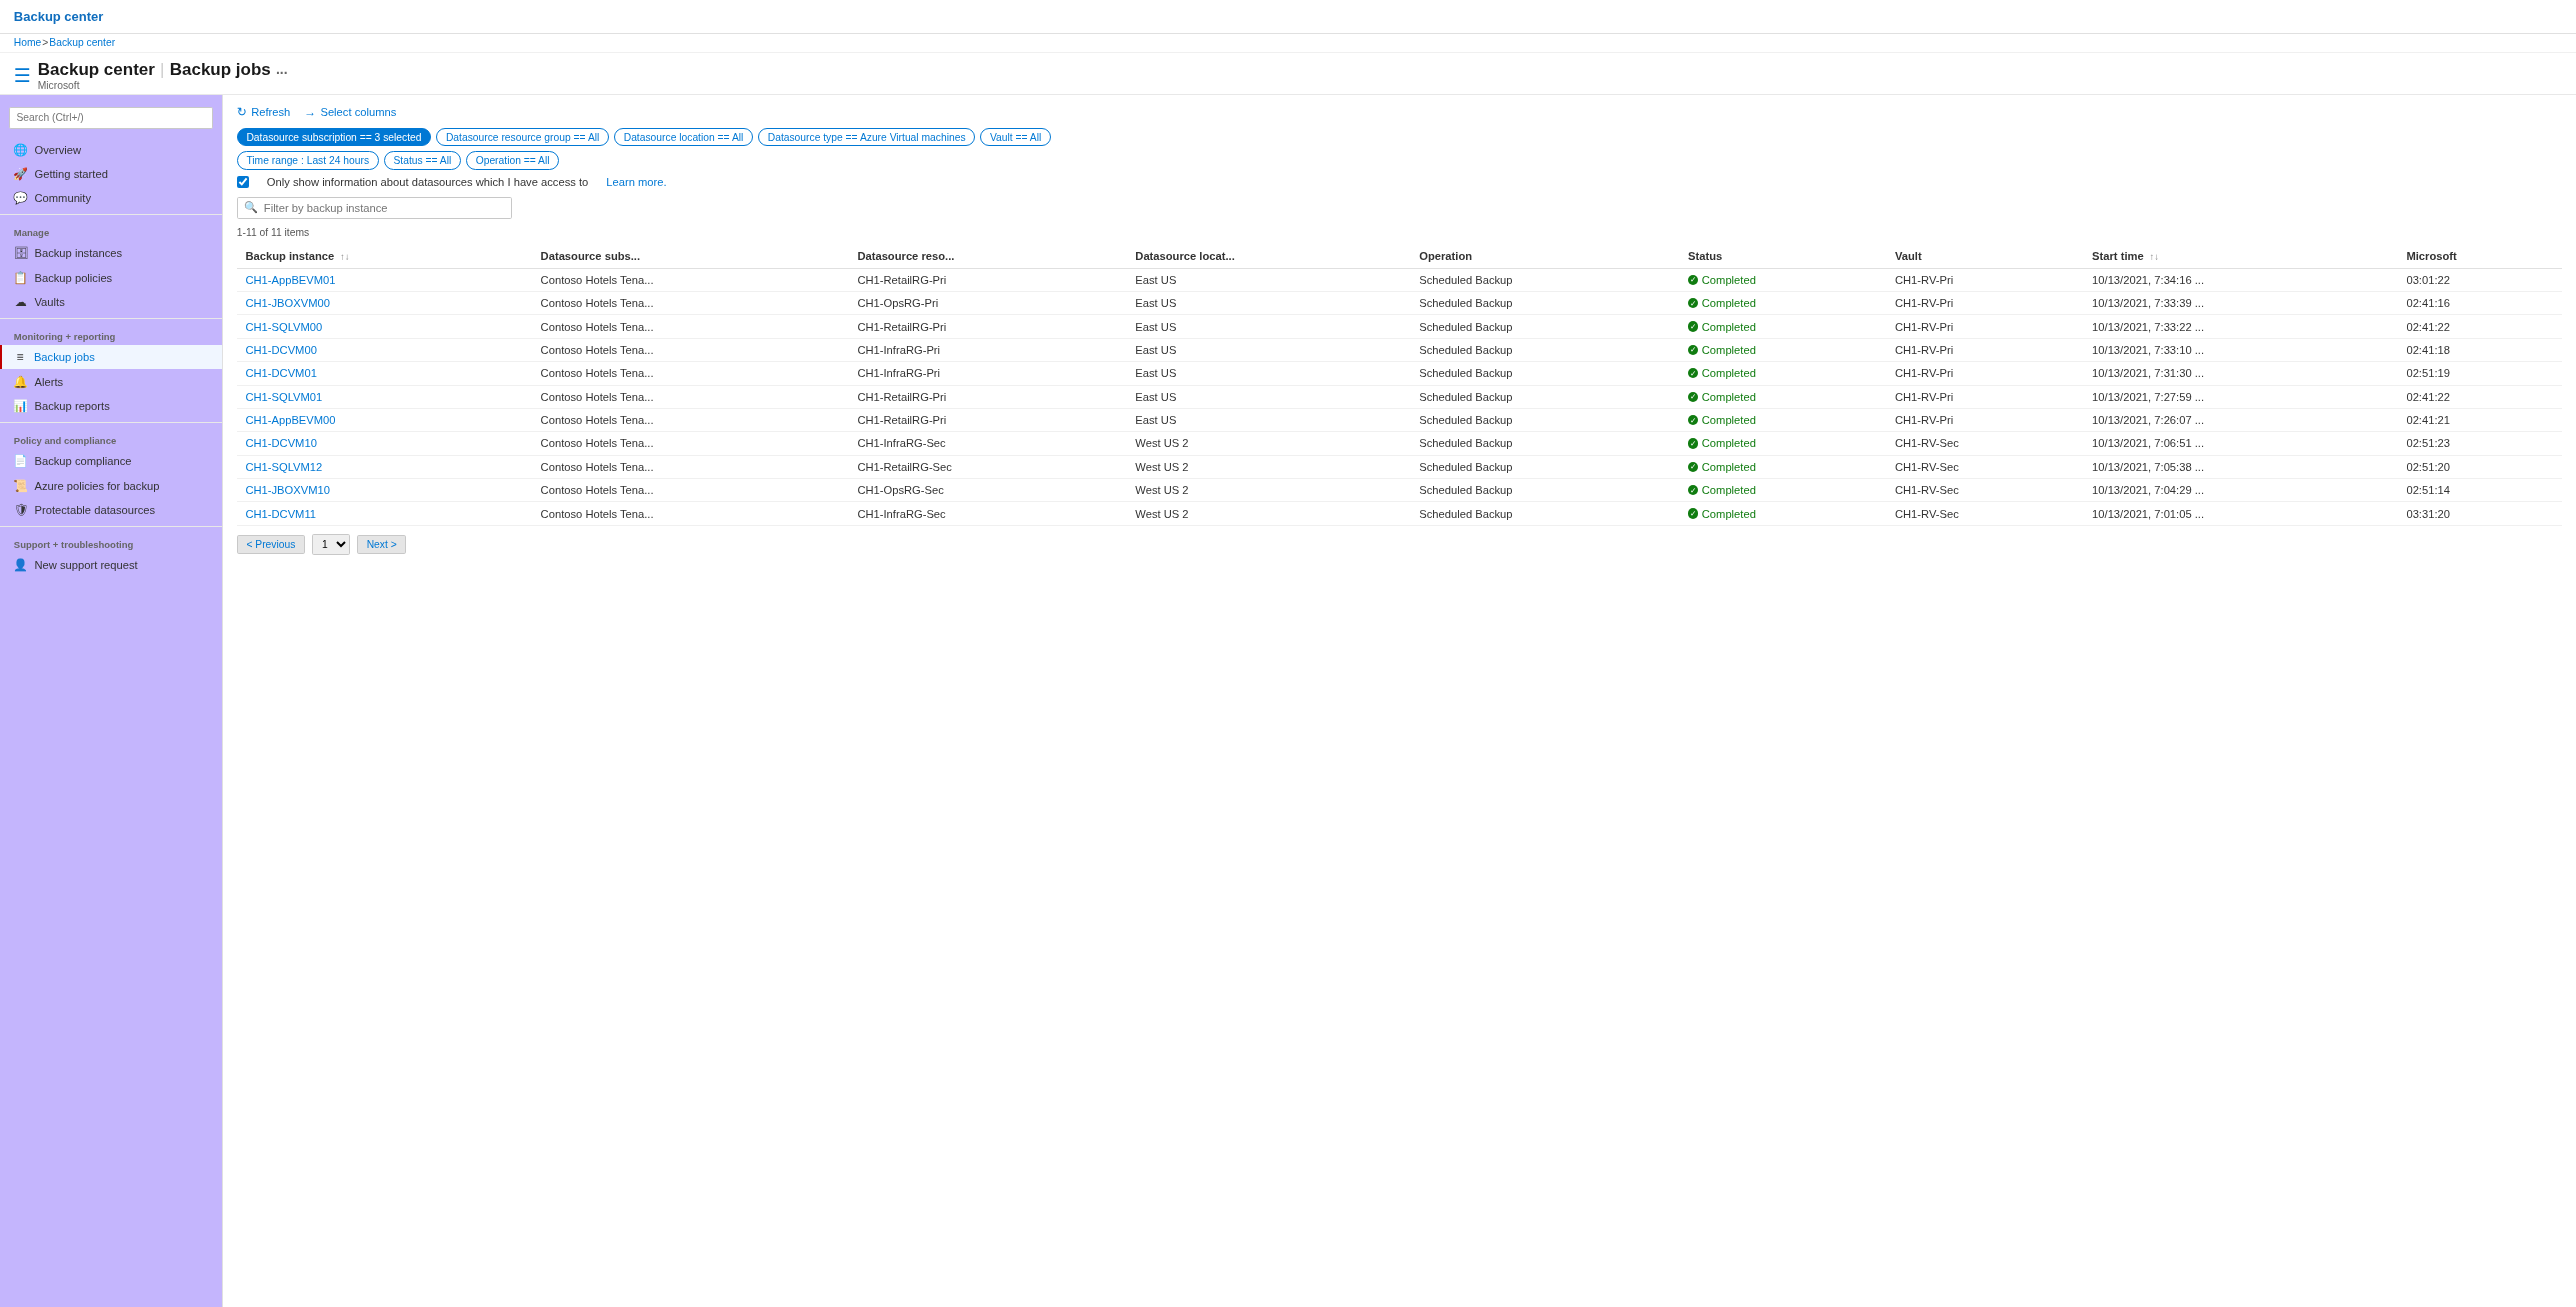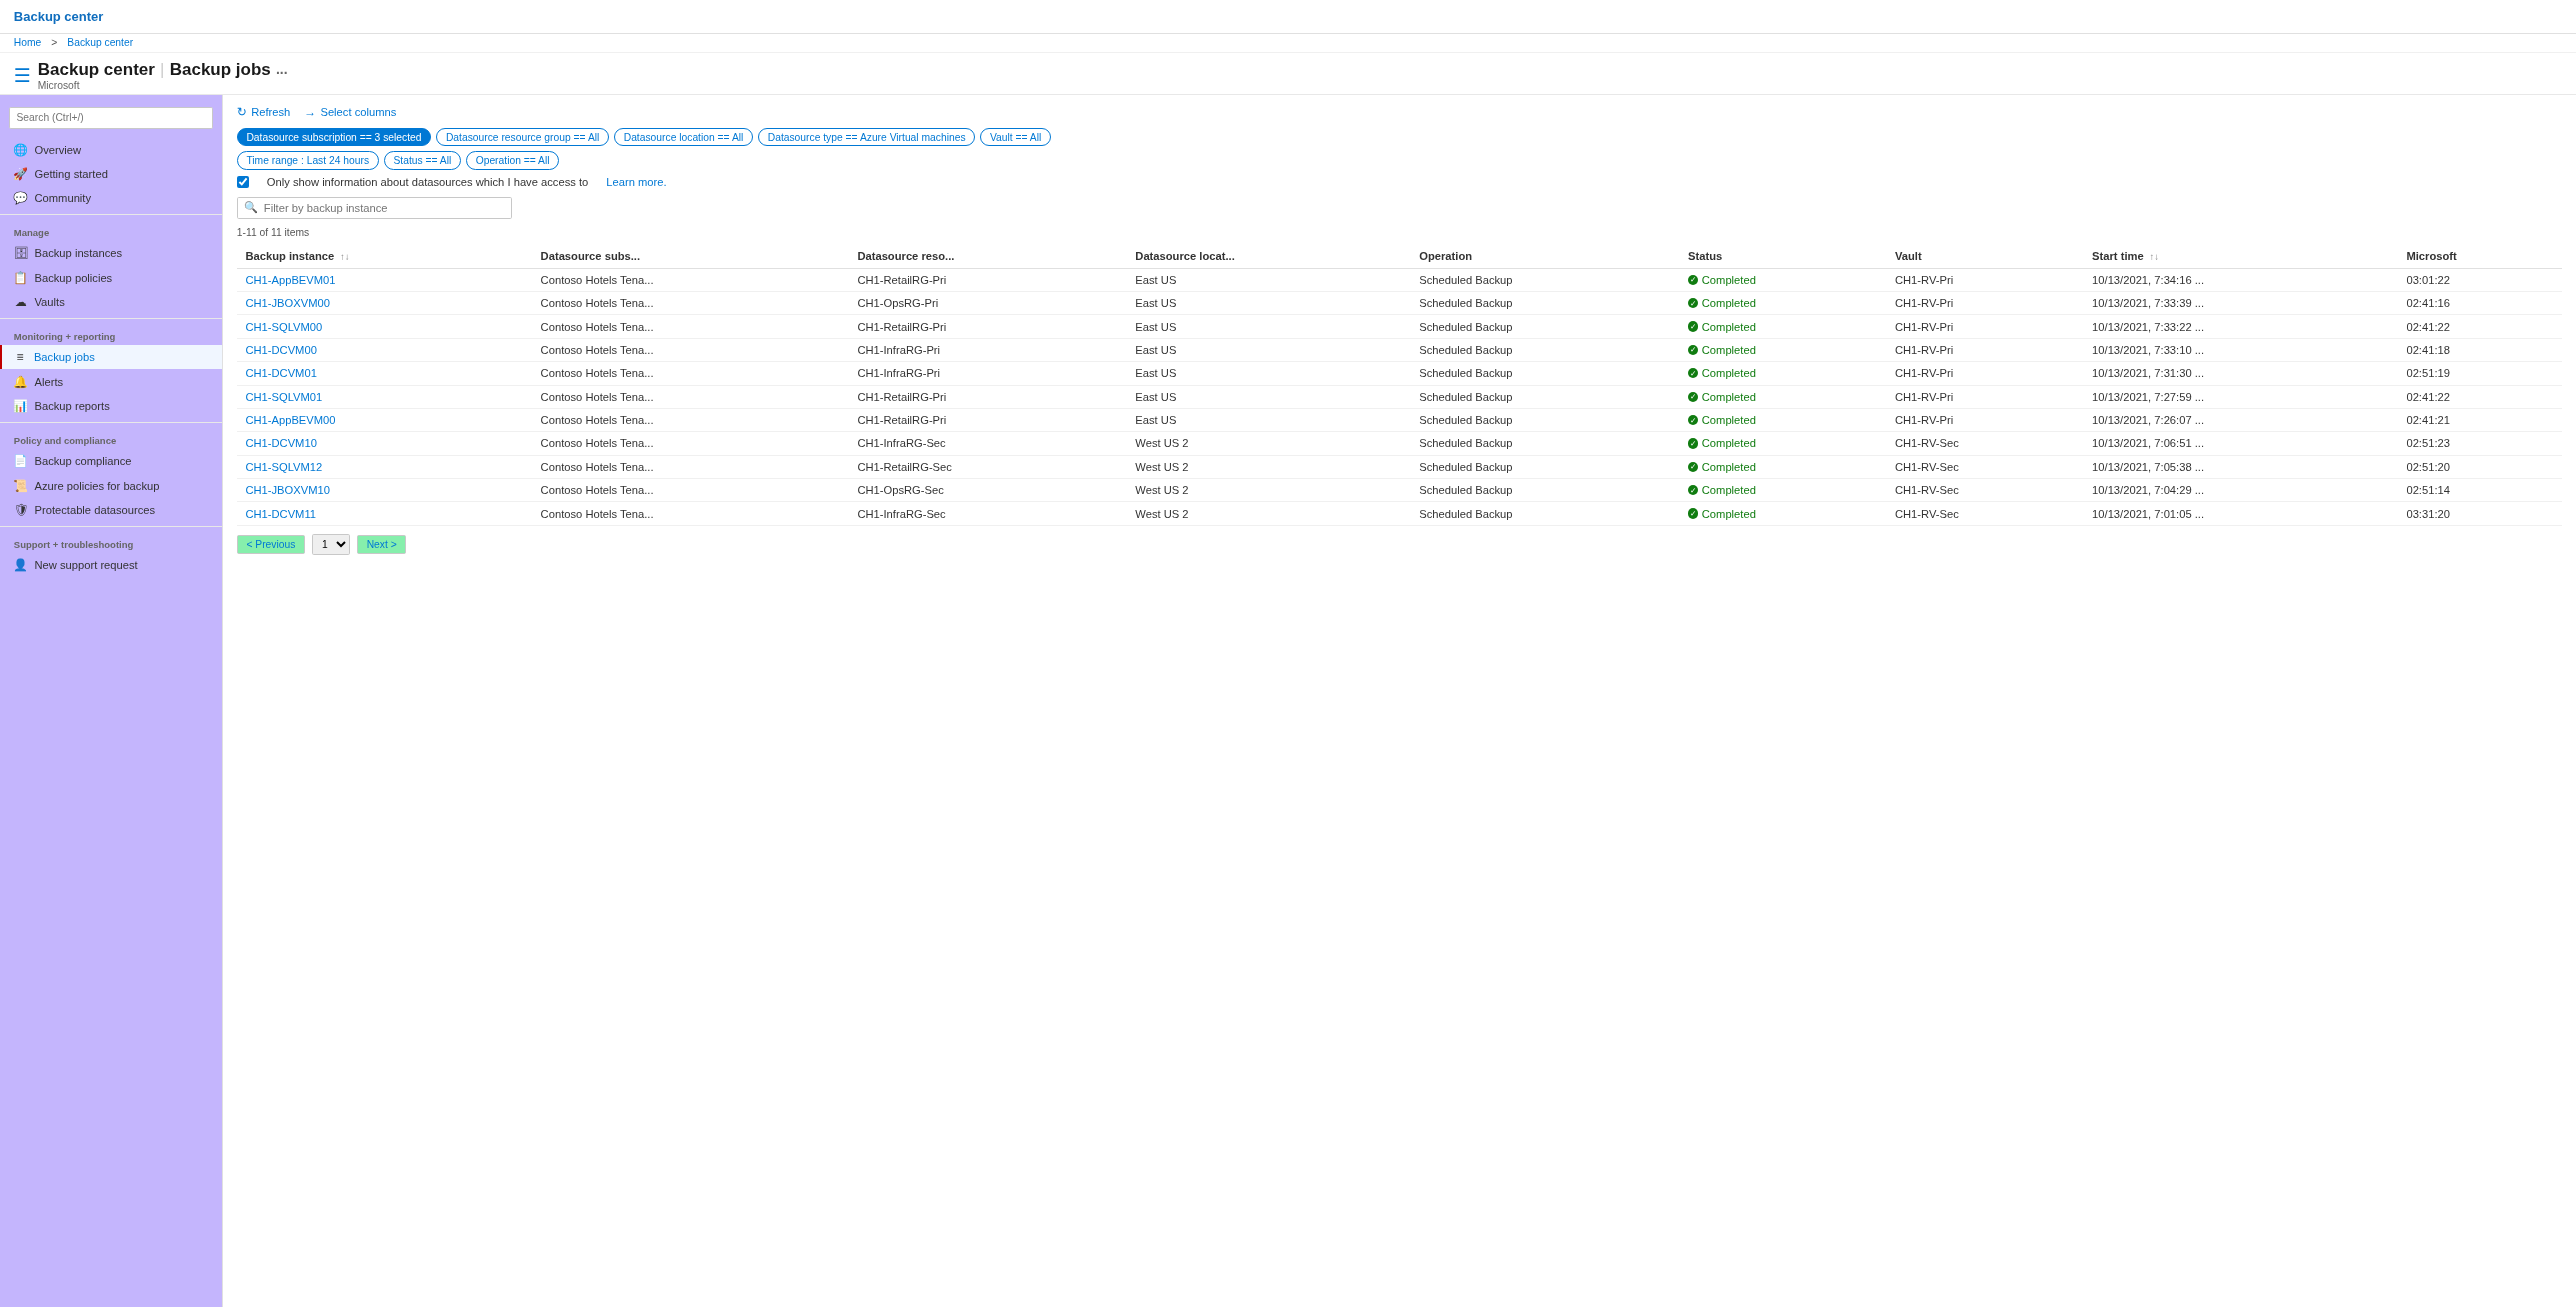--- a/index.html
+++ b/index.html
@@ -2,21 +2,21 @@
 <html style="font-size:13.8px"><head>
   <meta charset="utf-8">
   <style>
     * { box-sizing: border-box; margin: 0; padding: 0; }
     body { font-family: 'Segoe UI', sans-serif; font-size: 11.2px; color: #333; background: #fff; display: flex; flex-direction: column; height: 100vh; overflow: hidden; }
 
     
     .top-bar { height: 34px; background: #fff; border-bottom: 0.9px solid #e0e0e0; display: flex; align-items: center; padding: 0 13.8px; }
 
     
-    .breadcrumb { padding: 3.4px 13.8px; font-size: 10.3px; color: #106ebe; display: flex; align-items: center; gap: 10px; border-bottom: 0.9px solid #f0f0f0; }
+    .breadcrumb { padding: 3.4px 13.8px; font-size: 10.3px; color: #106ebe; display: flex; align-items: center; gap: 1px; border-bottom: 0.9px solid #f0f0f0; }
     .breadcrumb span { color: #555; }
 
     
     .page-header { padding: 6.9px 13.8px 3.4px 13.8px; display: flex; align-items: center; gap: 6.9px; border-bottom: 0.9px solid #e8e8e8; }
     .page-header-titles { display: flex; flex-direction: column; }
     .page-header-main { font-size: 17px; font-weight: 600; color: #1a1a1a; display: flex; align-items: center; gap: 5.2px; }
     .page-header-sub { font-size: 10.3px; color: #666; }
 
     
     .main-layout { display: flex; flex: 1; overflow: hidden; }
@@ -61,21 +61,21 @@
     
     .data-table { width: 100%; border-collapse: collapse; font-size: 11.2px; }
     .data-table th { padding: 5.2px 8.6px; text-align: left; font-weight: 600; color: #333; border-bottom: 1.7px solid #e0e0e0; white-space: nowrap; background: #fff; }
     .data-table td { padding: 5.2px 8.6px; border-bottom: 0.9px solid #f0f0f0; color: #333; white-space: nowrap; }
     .sort-icon { color: #888; font-size: 9.5px; margin-left: 2.6px; }
     .status-completed { color: #107c10; display: flex; align-items: center; gap: 3.4px; }
     .status-dot { width: 10.3px; height: 10.3px; border-radius: 50%; background: #107c10; display: inline-flex; align-items: center; justify-content: center; color: #fff; font-size: 7.7px; }
 
     
     .pagination { display: flex; align-items: center; gap: 6.9px; margin-top: 8.6px; font-size: 11.2px; }
-    .pagination-btn { padding: 3.4px 8.6px; border: 0.9px solid #c8c8c8; border-radius: 1.7px; cursor: pointer; background: #86efac; color: #0078d4; font-size: 10.3px; }
+    .pagination-btn { padding: 3.4px 8.6px; border: 0.9px solid #c8c8c8; border-radius: 1.7px; cursor: pointer; background: #e5e5e5; color: #0078d4; font-size: 10.3px; }
     .pagination-select { padding: 2.6px 5.2px; border: 0.9px solid #c8c8c8; border-radius: 1.7px; font-size: 10.3px; }
   </style>
 </head>
 <body>
 
 <div class="top-bar">
   <span style="color:#106ebe;font-weight:600;font-size:13px;">Backup center</span>
 </div>
 
 <div class="breadcrumb">

